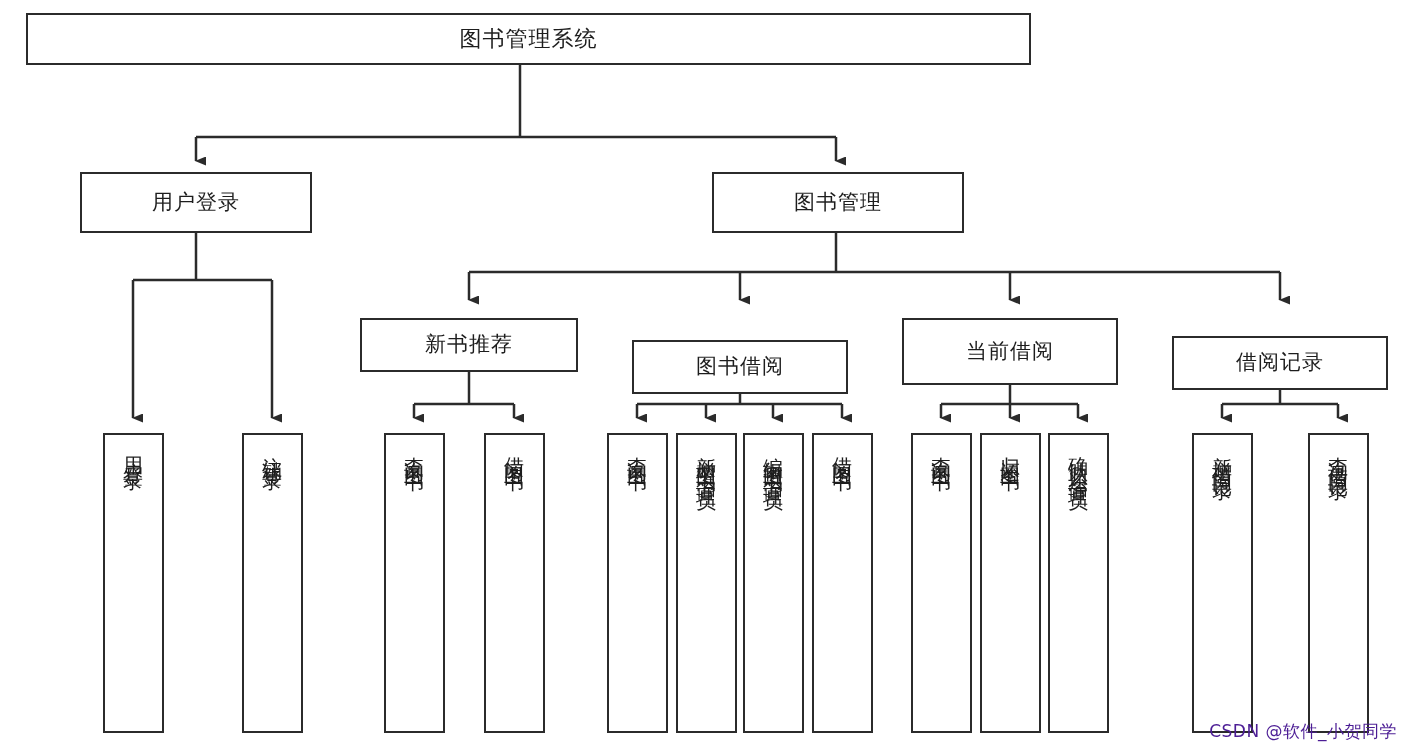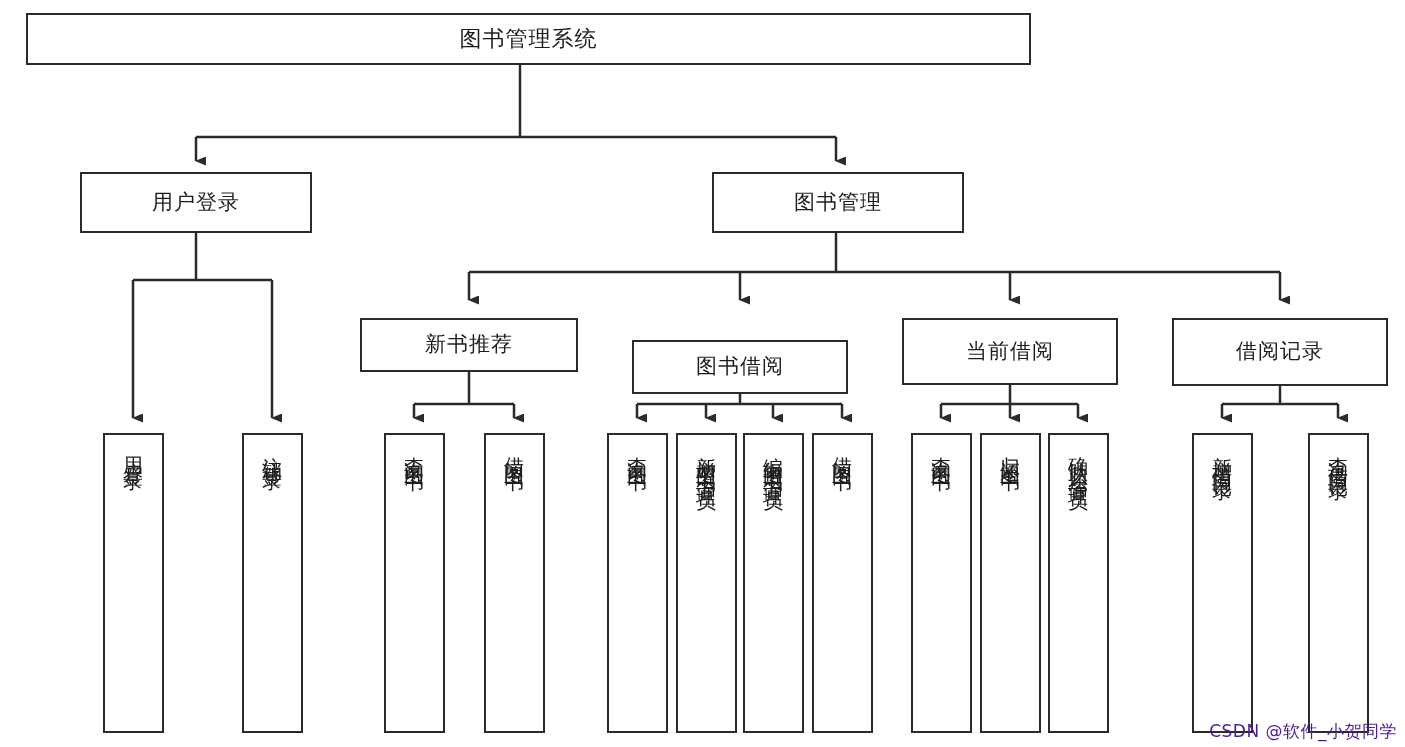--- a/index.html
+++ b/index.html
@@ -137,21 +137,21 @@
 
   <div class="node horiz" style="left:360px; top:318px; width:218px; height:54px;">
     <span>新书推荐</span>
   </div>
   <div class="node horiz" style="left:632px; top:318px; width:216px; height:54px;margin-top:22px;">
     <span>图书借阅</span>
   </div>
   <div class="node horiz" style="left:902px; top:318px; width:216px; height:67px;">
     <span>当前借阅</span>
   </div>
-  <div class="node horiz" style="left:1172px; top:318px; width:216px; height:68px;">
+  <div class="node horiz" style="left:1172px; top:336px; width:216px; height:54px;">
     <span>借阅记录</span>
   </div>
 
   <div class="node leaf" style="left:103px; top:433px; width:61px; height:300px;">
     <span class="vtext">用户登录</span>
   </div>
   <div class="node leaf" style="left:242px; top:433px; width:61px; height:300px;">
     <span class="vtext">注销登录</span>
   </div>
 

